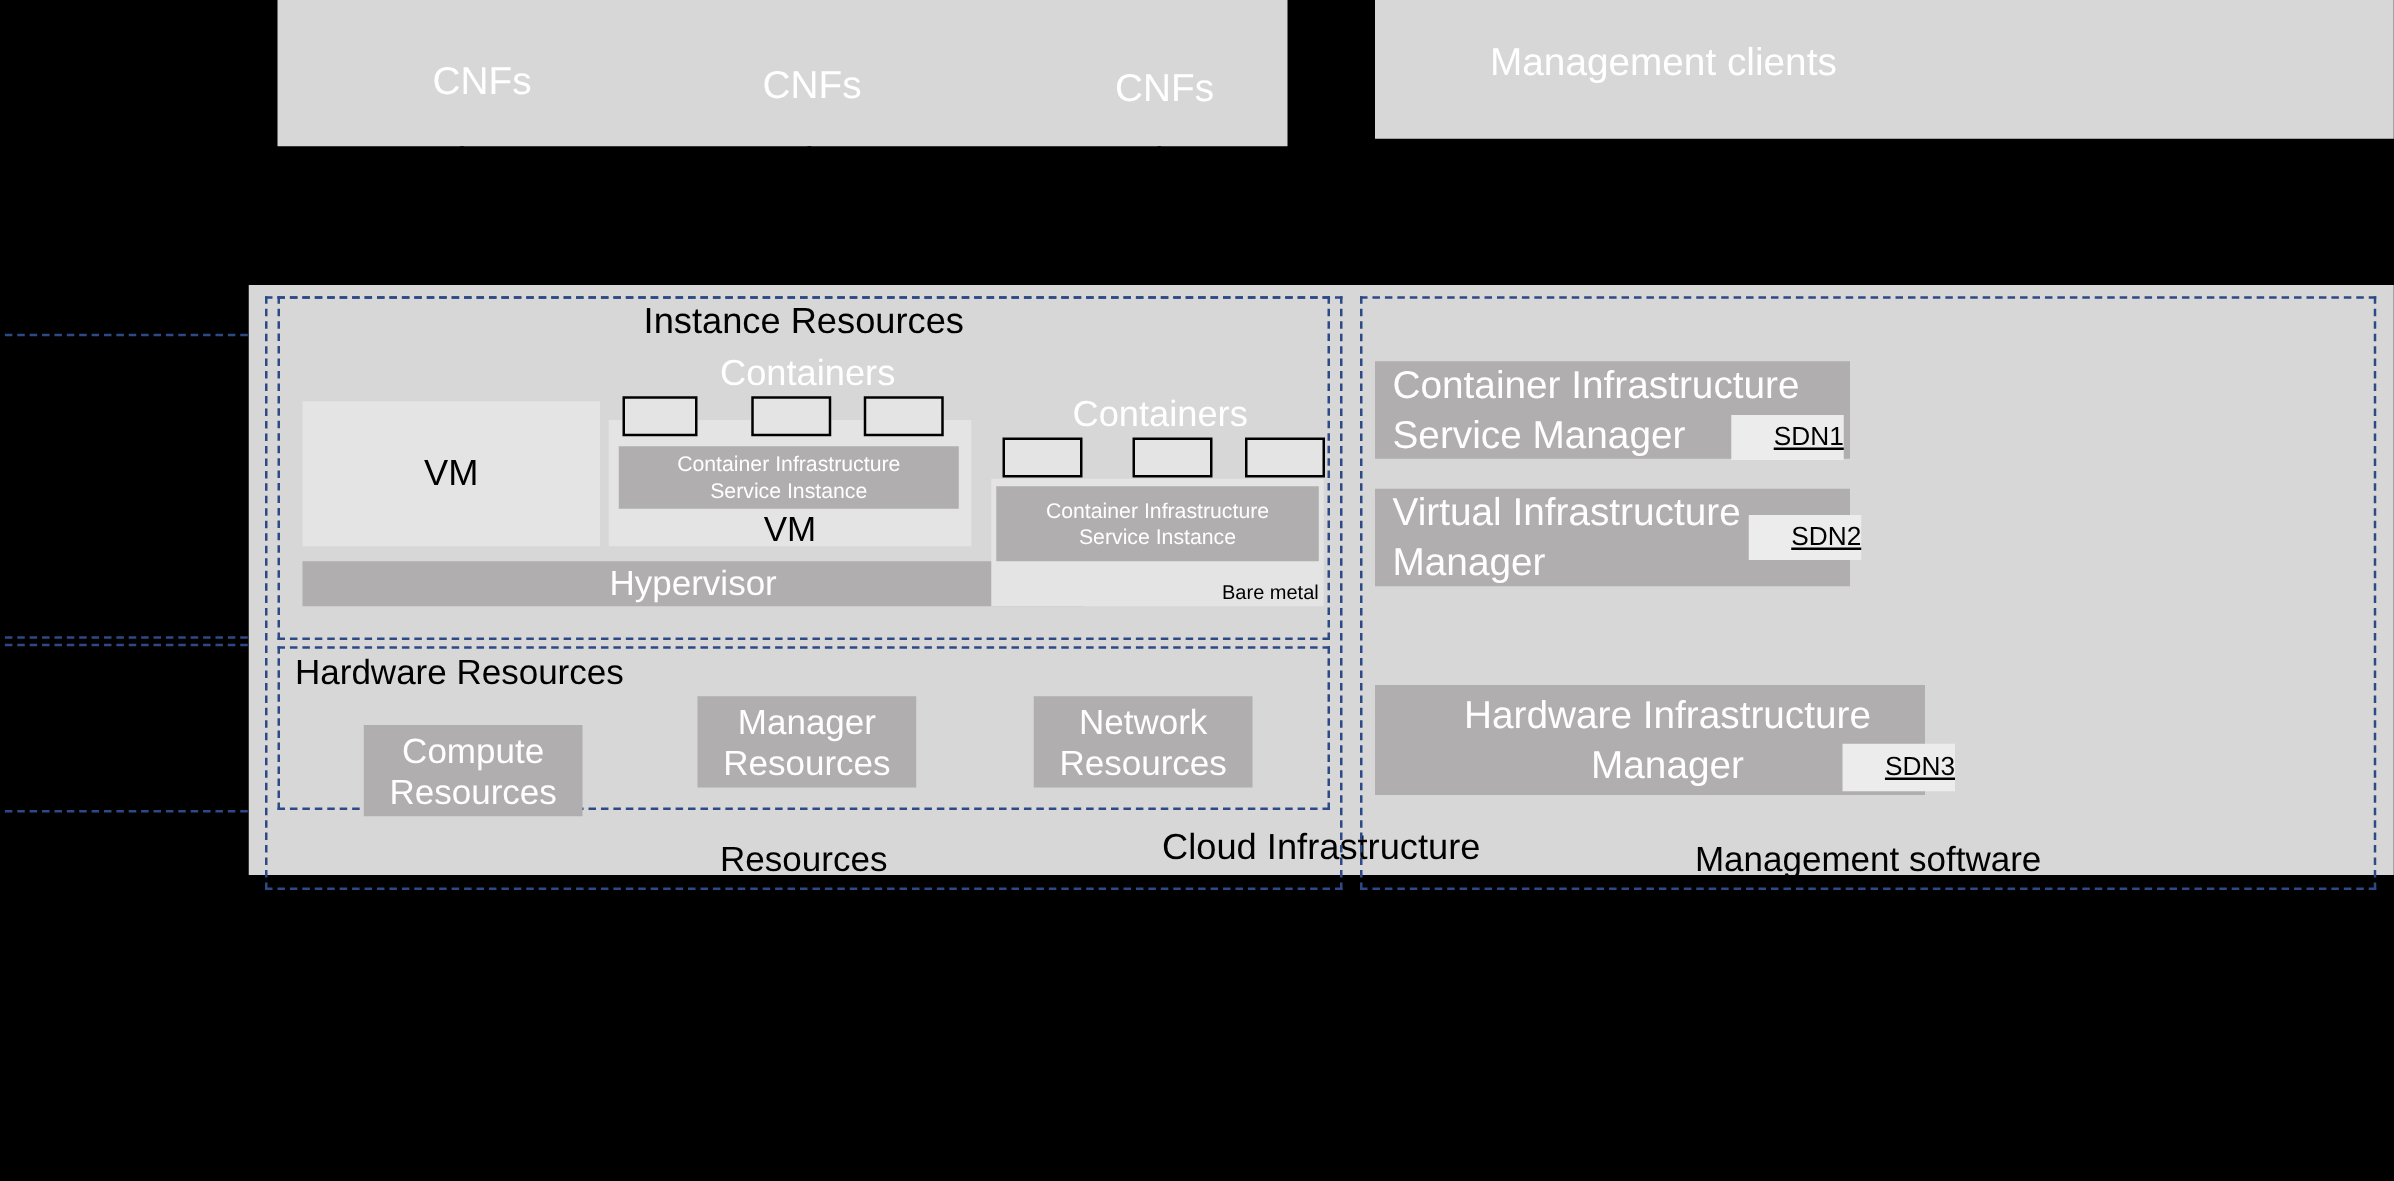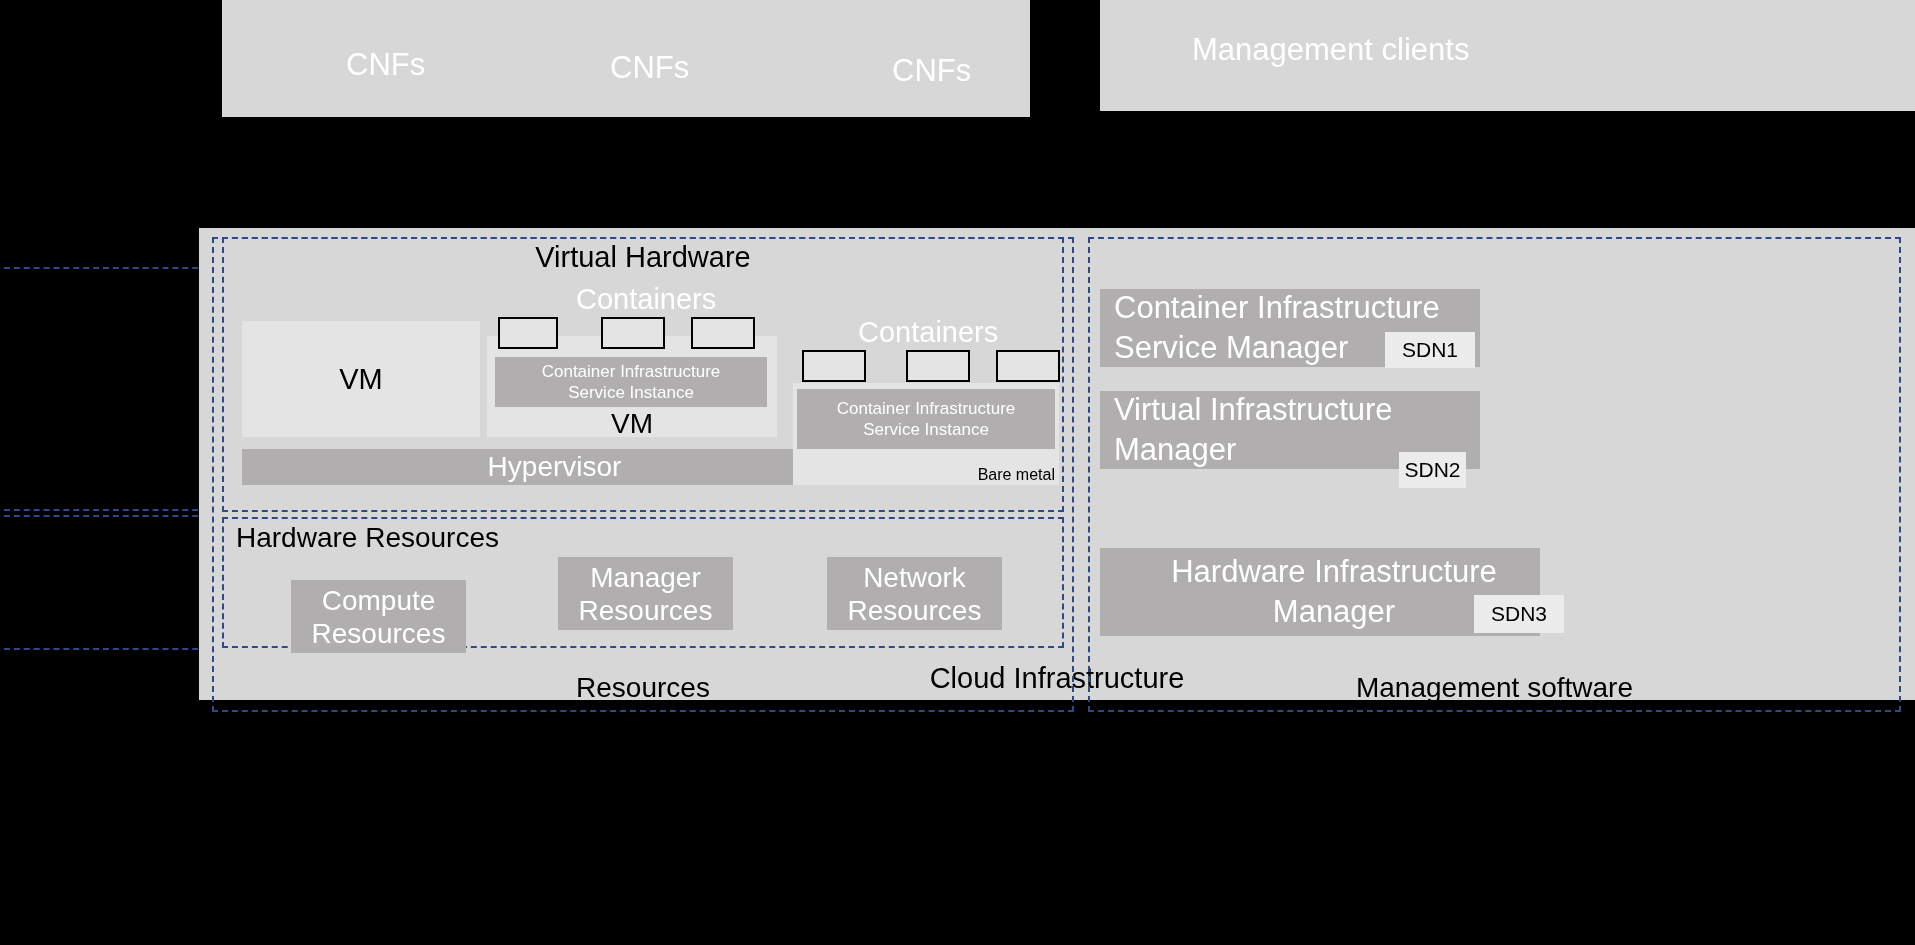--- a/index.html
+++ b/index.html
@@ -80,23 +80,23 @@
   #hw-network{left:827px;top:557px;width:175px;}
 
   
   .mg-bar{color:#fff;font-size:31px;line-height:40px;padding-left:14px;
           display:flex;align-items:center;}
   #mg-cism{left:1100px;top:289px;width:380px;height:78px;}
   #mg-vim{left:1100px;top:391px;width:380px;height:78px;}
   #mg-him{left:1100px;top:548px;width:440px;height:88px;padding-left:28px;}
 
   .sdn{position:absolute;font-size:21px;color:#000;
-       display:flex;align-items:center;justify-content:center;}
+       display:flex;align-items:center;justify-content:flex-end;text-decoration:underline;}
   #sdn1{left:1385px;top:332px;width:90px;height:36px;}
-  #sdn2{left:1399px;top:452px;width:67px;height:36px;}
+  #sdn2{left:1399px;top:412px;width:90px;height:36px;}
   #sdn3{left:1474px;top:595px;width:90px;height:38px;}
 
   
   .arrow-line{position:absolute;background:#000;width:3px;}
   .arrow-head{position:absolute;width:0;height:0;
               border-left:9px solid transparent;border-right:9px solid transparent;
               border-top:15px solid #000;}
 
   
   #stray-1{left:-6px;top:267px;width:224px;height:244px;}
@@ -139,21 +139,21 @@
 
 <div class="abs dash" id="resources-dash">
   <div class="zone-label">Resources</div>
 </div>
 
 <div class="abs dash" id="mgmt-sw-dash">
   <div class="zone-label">Management software</div>
 </div>
 
 <div class="abs dash" id="virtual-res-dash">
-  <div id="virtual-res-label">Virtual Hardware</div>
+  <div id="virtual-res-label">Instance Resources</div>
 </div>
 
 <div class="abs fill-lt" id="virt-inner"></div>
 
 <div class="abs fill-lt2 ctr" id="vm1">
   <span id="vm1-label">VM</span>
 </div>
 
 <div class="containers-cap" style="left:576px;top:283px;">Containers</div>
 

